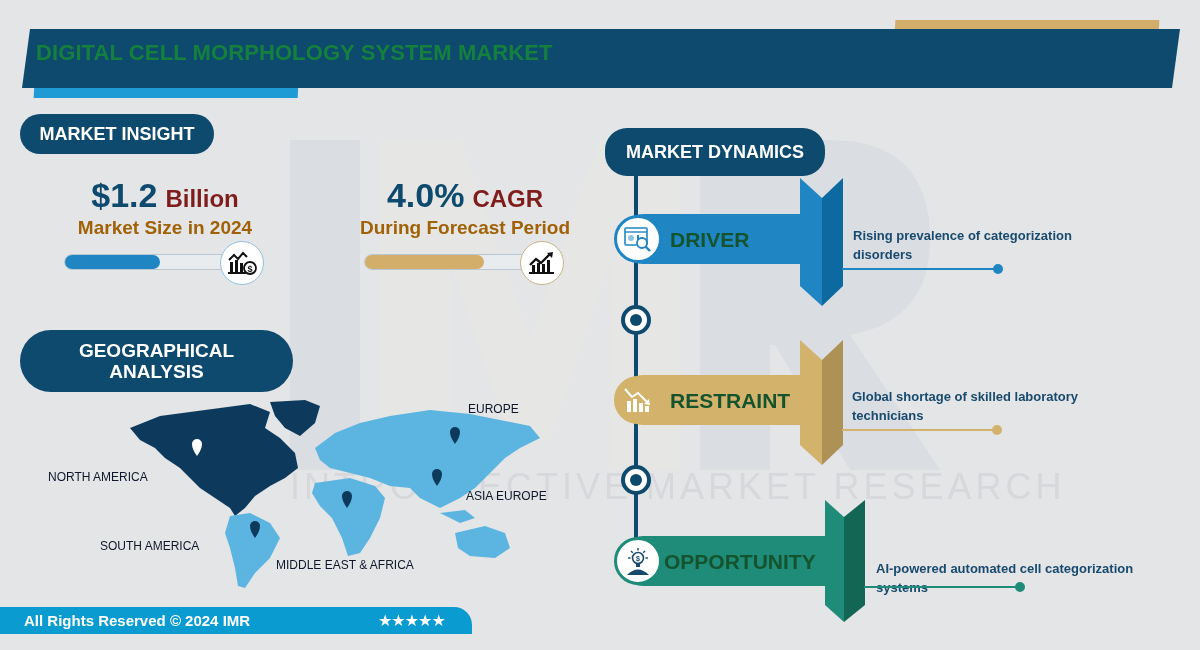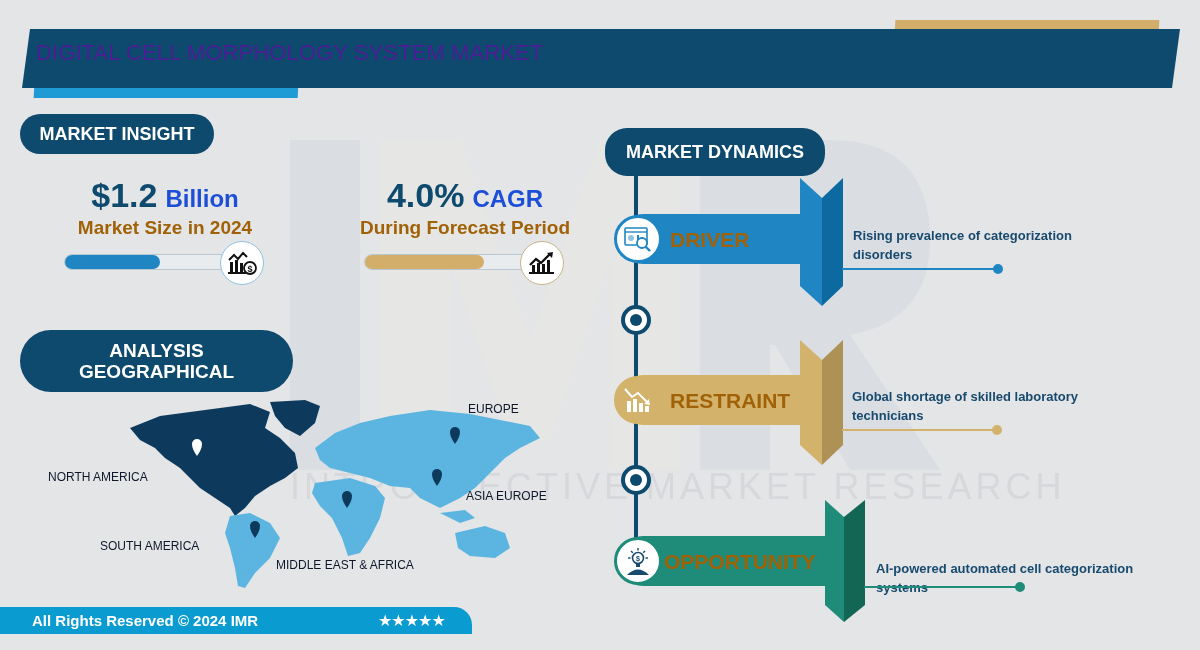--- a/index.html
+++ b/index.html
@@ -8,31 +8,31 @@
   .abs { position: absolute; }
 
   
   .wm-letters { left: 290px; top: 140px; width: 660px; height: 330px; }
   .wm-text { left: 290px; top: 466px; font-size: 36px; letter-spacing: 4px; color: #d6d8db; white-space: nowrap; font-weight: normal; }
 
   
   .hdr-gold { left: 895px; top: 20px; width: 264px; height: 14px; background: #d3ae6a; transform: skewX(-3deg); }
   .hdr-blue-accent { left: 34px; top: 84px; width: 264px; height: 14px; background: #1e9ad5; transform: skewX(-3deg); }
   .hdr-bar { left: 22px; top: 29px; width: 1158px; height: 59px; background: #0d4a6e; clip-path: polygon(8px 0, 100% 0, calc(100% - 8px) 100%, 0 100%); }
-  .hdr-title { left: 36px; top: 40px; color: #4c1d95; font-weight: normal; font-size: 22px; letter-spacing: 0.1px; }
+  .hdr-title { left: 36px; top: 40px; color: #15803d; font-weight: bold; font-size: 22px; letter-spacing: 0.1px; }
 
   
   .pill { background: #0d4a6e; color: #fff; font-weight: bold; border-radius: 22px; text-align: center; display: flex; align-items: center; justify-content: center; }
   .pill-insight { left: 20px; top: 114px; width: 194px; height: 40px; font-size: 18px; }
   .pill-geo { left: 20px; top: 330px; width: 273px; height: 62px; font-size: 19px; line-height: 21px; border-radius: 32px; }
   .pill-dyn { left: 605px; top: 128px; width: 220px; height: 48px; font-size: 18px; }
 
   
   .stat-val { font-weight: bold; color: #0d4a6e; font-size: 34px; }
-  .stat-unit { font-weight: bold; color: #1d4ed8; font-size: 24px; margin-left: 8px; }
+  .stat-unit { font-weight: bold; color: #7f1d1d; font-size: 24px; margin-left: 8px; }
   .stat-sub { font-weight: bold; color: #a16207; font-size: 19px; }
   .stat1 { left: 55px; top: 176px; width: 220px; text-align: center; }
   .stat1-sub { left: 55px; top: 217px; width: 220px; text-align: center; }
   .stat2 { left: 345px; top: 176px; width: 240px; text-align: center; }
   .stat2-sub { left: 345px; top: 217px; width: 240px; text-align: center; }
 
   .track { height: 16px; border-radius: 8px; border: 1.5px solid #b9c7d2; background: #e9ecef; }
   .track1 { left: 64px; top: 254px; width: 170px; }
   .fill1 { left: 65px; top: 255px; width: 95px; height: 14px; border-radius: 7px; background: #1f86c3; }
   .track2 { left: 364px; top: 254px; width: 170px; }
@@ -40,32 +40,32 @@
   .badge { width: 44px; height: 44px; border-radius: 50%; background: #fff; display: flex; align-items: center; justify-content: center; }
   .badge1 { left: 220px; top: 241px; border: 1.5px solid #8fc3e0; }
   .badge2 { left: 520px; top: 241px; border: 1.5px solid #c8b48a; }
 
   
   .map { left: 120px; top: 398px; width: 440px; height: 200px; }
   .geo-label { font-weight: normal; font-size: 12px; color: #0f172a; white-space: nowrap; }
 
   
   .footer { left: 0; top: 607px; width: 472px; height: 27px; background: #0a9bd0; border-top-right-radius: 18px; }
-  .footer-text { left: 32px; top: 612px; color: #fff; font-weight: bold; font-size: 15px; }
+  .footer-text { left: 24px; top: 612px; color: #fff; font-weight: bold; font-size: 15px; }
   .footer-stars { left: 378px; top: 611px; color: #fff; font-size: 16px; letter-spacing: -1px; }
 
   
   .vline { left: 634px; top: 160px; width: 4px; height: 420px; background: #0d4a6e; }
   .node { width: 30px; height: 30px; border-radius: 50%; background: #fff; border: 4px solid #0d4a6e; display: flex; align-items: center; justify-content: center; }
   .node .dot { width: 12px; height: 12px; border-radius: 50%; background: #0d4a6e; }
   .node1 { left: 621px; top: 305px; }
   .node2 { left: 621px; top: 465px; }
 
   .dyn-bar { height: 50px; border-top-right-radius: 0; }
-  .dyn-label { color: #a16207; font-weight: bold; font-size: 21px; }
+  .dyn-label { color: #14532d; font-weight: bold; font-size: 21px; }
   .dyn-circle { width: 48px; height: 48px; border-radius: 50%; background: #fff; display: flex; align-items: center; justify-content: center; }
 
   .desc { font-weight: bold; font-size: 13px; color: #184a6e; line-height: 19px; }
   .conn { height: 2px; }
   .conn-dot { width: 10px; height: 10px; border-radius: 50%; }
 </style>
 </head>
 <body>
 
 <svg class="abs wm-letters" viewBox="0 0 660 330">
@@ -113,22 +113,22 @@
     <rect x="4" y="14" width="3" height="7" fill="#111"></rect>
       <rect x="9" y="12" width="3" height="9" fill="#111"></rect>
       <rect x="14" y="13" width="3" height="8" fill="#111"></rect>
       <rect x="19" y="9" width="3" height="12" fill="#111"></rect>
     <rect x="1" y="21" width="25" height="2" fill="#111"></rect>
   </svg>
 </div>
 
 <div class="abs pill pill-geo">
   <div>
+    <div>GEOGRAPHICAL</div>
     <div>ANALYSIS</div>
-    <div>GEOGRAPHICAL</div>
   </div>
 </div>
 
 <svg class="abs map" viewBox="0 0 440 200">
 
   <path d="M10,30 L40,18 L70,14 L100,10 L130,6 L150,14 L145,30 L160,40 L175,55 L178,70 L165,80 L150,88 L135,98 L125,110 L115,118 L110,110 L95,100 L80,90 L70,80 L60,70 L45,60 L35,50 L20,42 Z" fill="#0d3a5c"></path>
 
   <path d="M150,4 L185,2 L200,8 L195,25 L180,38 L165,30 L155,18 Z" fill="#0d3a5c"></path>
 
   <path d="M110,118 L130,115 L150,125 L160,140 L150,160 L135,175 L125,190 L118,188 L115,170 L110,150 L105,135 Z" fill="#5bb5e0"></path>

